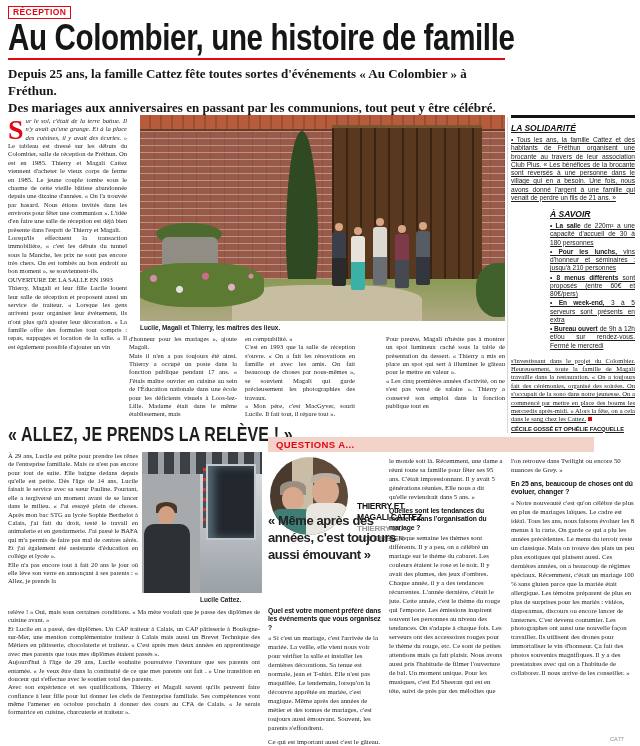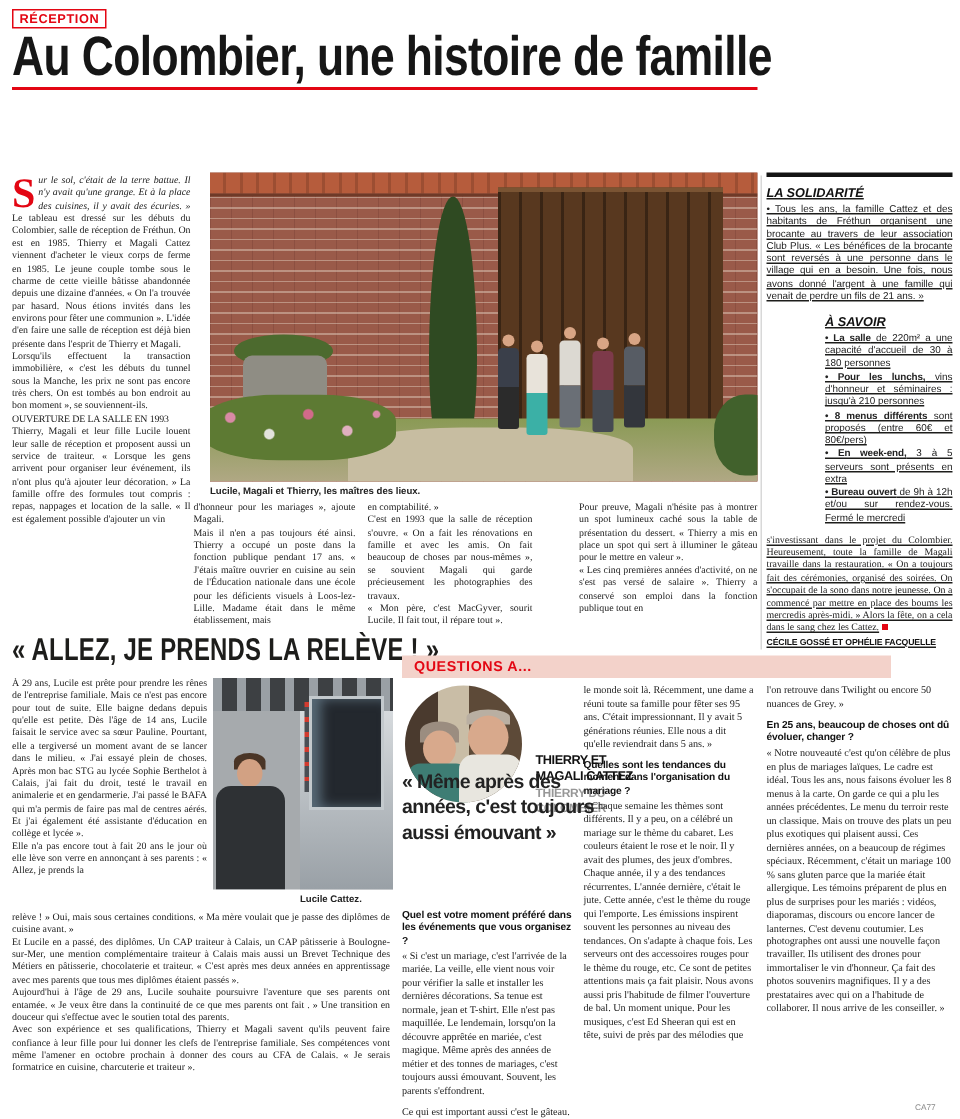--- a/index.html
+++ b/index.html
@@ -114,20 +114,24 @@
   .corner{position:absolute;left:610px;top:737px;font:5.5px/1 "Liberation Sans",sans-serif;color:#888;}
 </style>
 </head>
 <body>
 
 <div class="page">
 
   <div class="kicker">RÉCEPTION</div>
   <h1 class="headline">Au Colombier, une histoire de famille</h1>
   <div class="redrule"></div>
+  <div class="standfirst">
+    <span>Depuis 25 ans, la famille Cattez fête toutes sortes d'événements « Au Colombier » à Fréthun.</span><br>
+    <span>Des mariages aux anniversaires en passant par les communions, tout peut y être célébré.</span>
+  </div>
 
   <div class="art col1">
     <p><span class="dropcap">S</span><span class="it">ur le sol, c'était de la terre battue. Il n'y avait qu'une grange. Et à la place des cuisines, il y avait des écuries. »</span><span> Le tableau est dressé sur les débuts du Colombier, salle de réception de Fréthun. On est en 1985. Thierry et Magali Cattez viennent d'acheter le vieux corps de ferme en 1985. Le jeune couple tombe sous le charme de cette vieille bâtisse abandonnée depuis une dizaine d'années. « On l'a trouvée par hasard. Nous étions invités dans les environs pour fêter une communion ». L'idée d'en faire une salle de réception est déjà bien présente dans l'esprit de Thierry et Magali.</span></p>
     <p>Lorsqu'ils effectuent la transaction immobilière, « c'est les débuts du tunnel sous la Manche, les prix ne sont pas encore très chers. On est tombés au bon endroit au bon moment », se souviennent-ils.</p>
     <p class="subhead">OUVERTURE DE LA SALLE EN 1993</p>
     <p>Thierry, Magali et leur fille Lucile louent leur salle de réception et proposent aussi un service de traiteur. « Lorsque les gens arrivent pour organiser leur événement, ils n'ont plus qu'à ajouter leur décoration. » La famille offre des formules tout compris : repas, nappages et location de la salle. « Il est également possible d'ajouter un vin</p>
   </div>
 
   <div class="photo-main">
     <div class="wall"></div>

